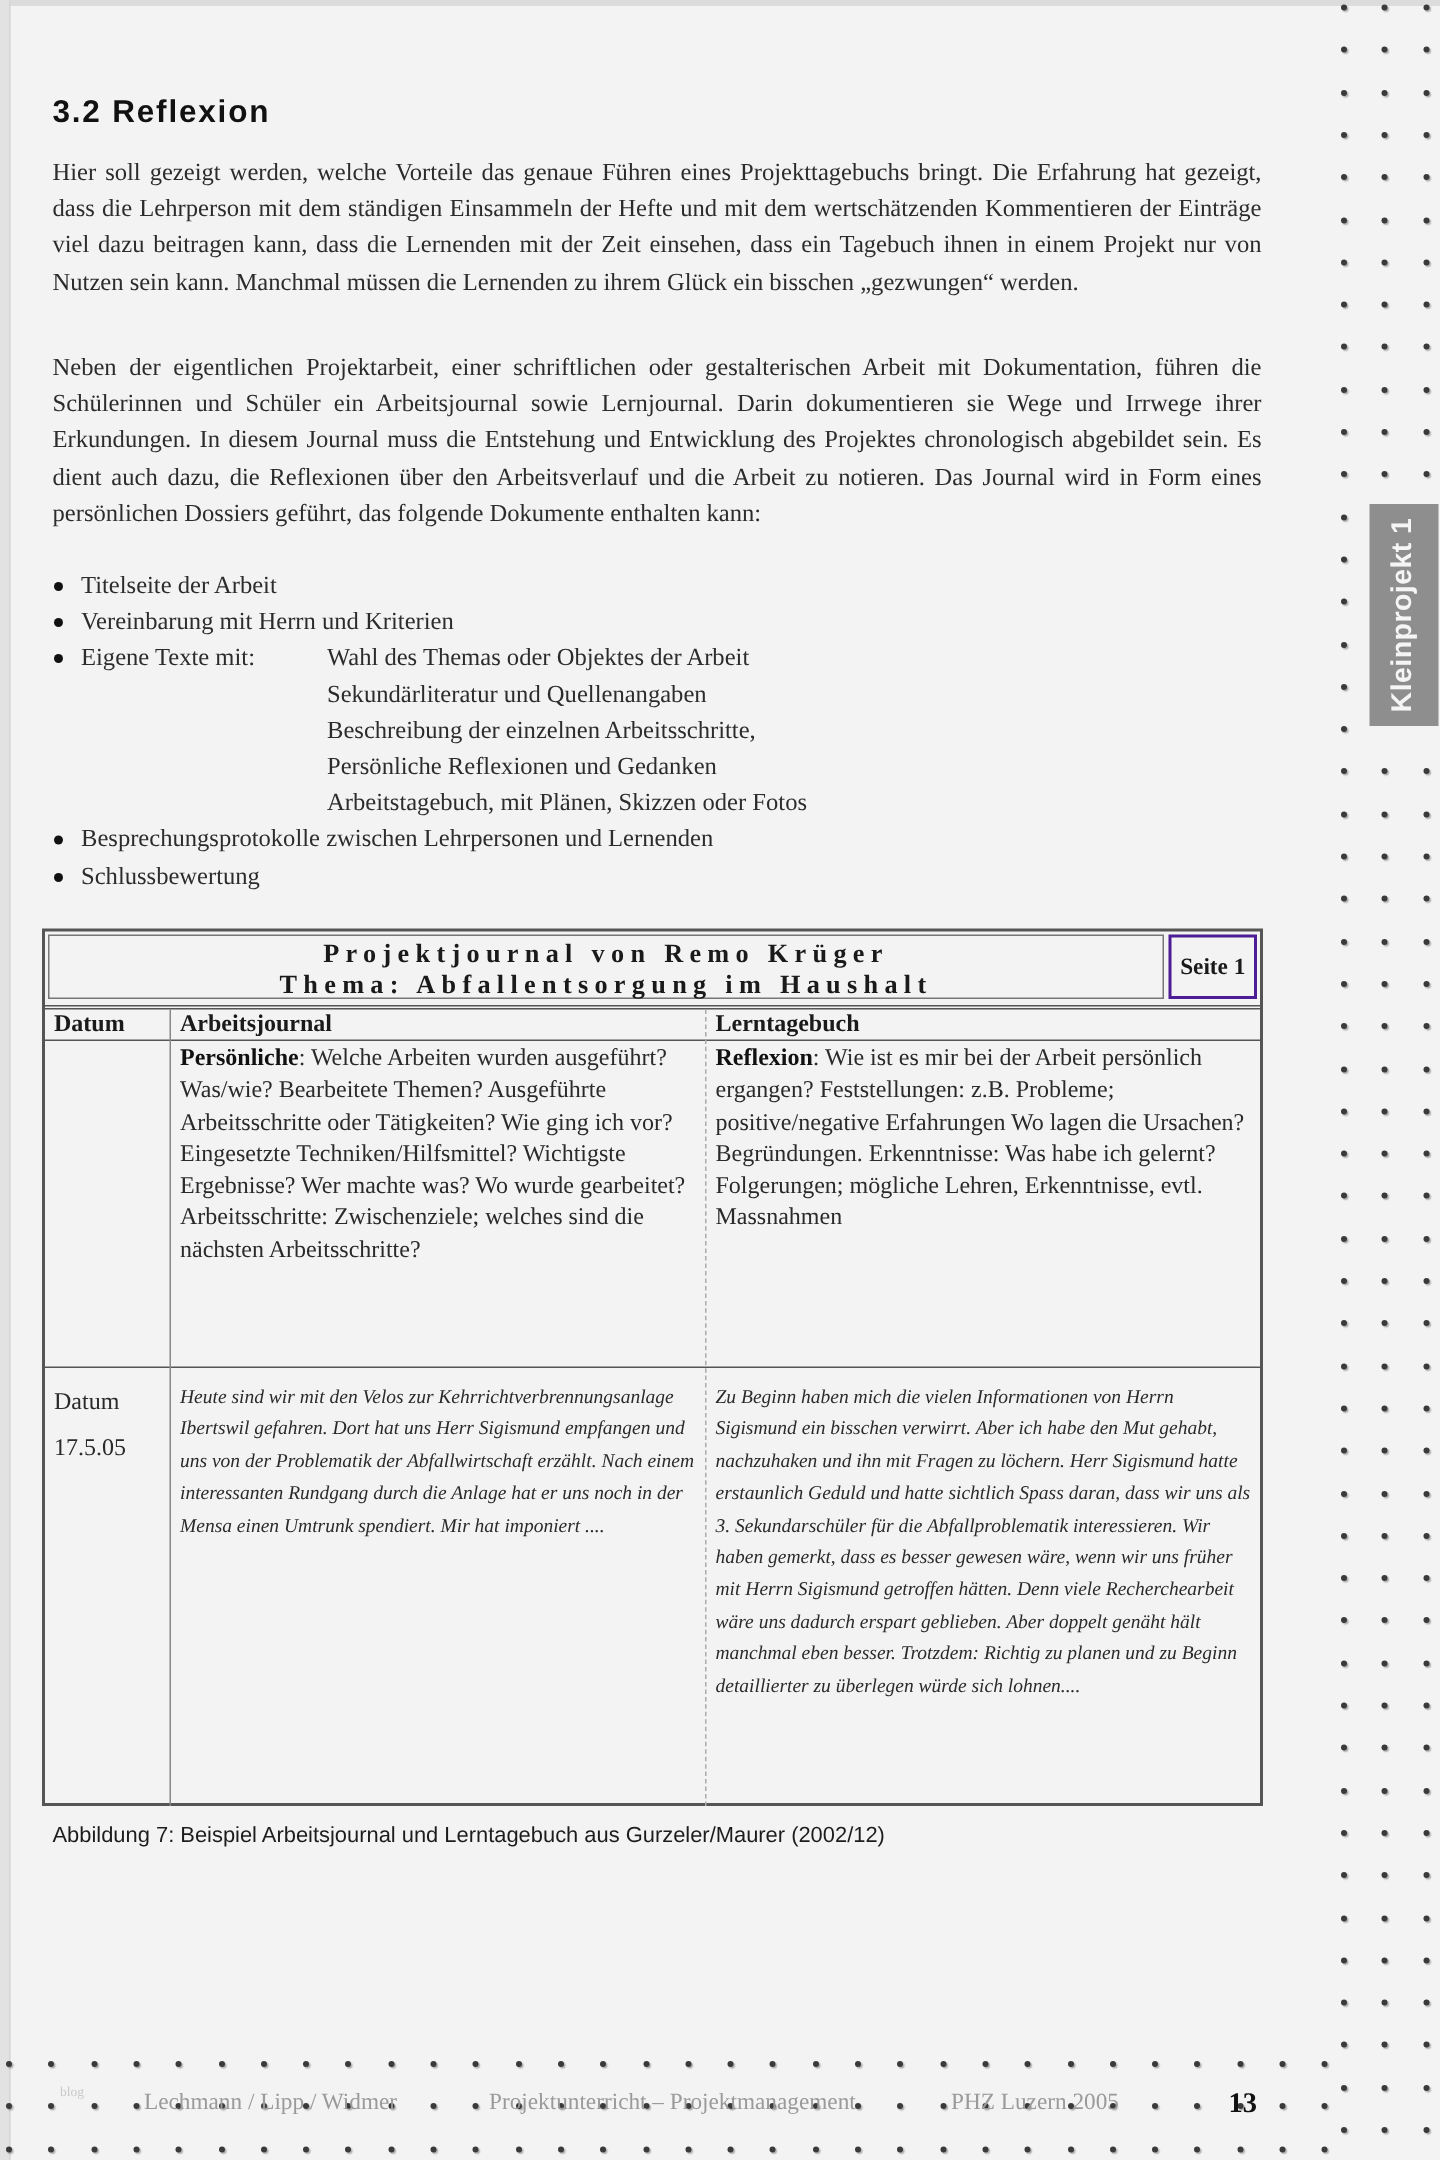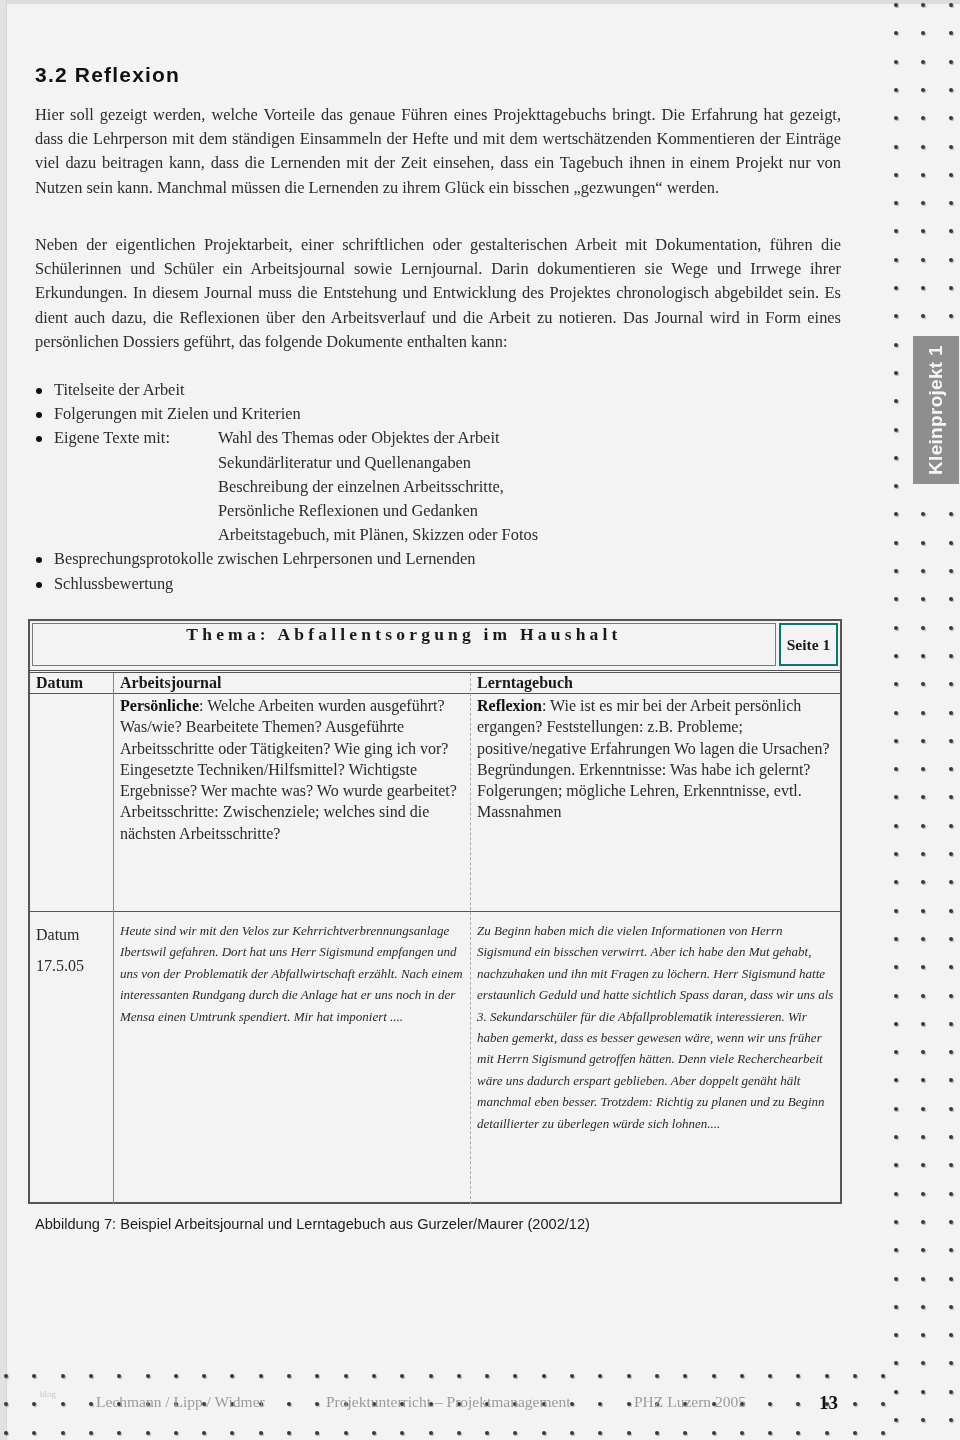--- a/index.html
+++ b/index.html
@@ -49,21 +49,21 @@
 
   
   .journal {
     position: absolute; left: 28px; top: 619px; width: 814px; height: 585px;
     border: 2px solid #555; box-sizing: border-box;
   }
   .j-head { position: absolute; left: 0; top: 0; width: 810px; height: 49px; border-bottom: 3px double #555; }
   .j-title-box { position: absolute; left: 2px; top: 2px; width: 744px; height: 43px; border: 1px solid #777; box-sizing: border-box; text-align: center; }
   .j-title1, .j-title2 { font-weight: bold; font-size: 17.5px; letter-spacing: 4.2px; color: #1a1a1a; line-height: 21px; }
   .j-title1 { margin-top: 1px; }
-  .j-page-box { position: absolute; left: 749px; top: 2px; width: 59px; height: 43px; border: 2px solid #0f766e; box-sizing: border-box; display: flex; align-items: center; justify-content: center; font-weight: bold; font-size: 15.5px; color: #1a1a1a; }
+  .j-page-box { position: absolute; left: 749px; top: 2px; width: 59px; height: 43px; border: 2px solid #4c1d95; box-sizing: border-box; display: flex; align-items: center; justify-content: center; font-weight: bold; font-size: 15.5px; color: #1a1a1a; }
 
   .j-colhead { position: absolute; top: 52px; height: 20px; font-weight: bold; font-size: 16px; color: #1a1a1a; line-height: 20px; }
   .ch-datum { left: 6px; }
   .ch-aj { left: 90px; }
   .ch-lt { left: 447px; }
   .j-rule { position: absolute; left: 0; width: 810px; height: 0; border-top: 1px solid #555; }
   .vline { position: absolute; width: 0; border-left: 1px dashed #aaa; }
   .vline.solid { border-left: 1px solid #888; }
 
   .cell { position: absolute; font-size: 16px; line-height: 21.3px; color: #2a2a2a; }
@@ -341,41 +341,42 @@
   <span>Kleinprojekt 1</span>
 </div>
 
 <h2 class="section-title">3.2  Reflexion</h2>
 
 <p class="para p1">Hier soll gezeigt werden, welche Vorteile das genaue Führen eines Projekttagebuchs bringt. Die Erfahrung hat gezeigt, dass die Lehrperson mit dem ständigen Einsammeln der Hefte und mit dem wertschätzenden Kommentieren der Einträge viel dazu beitragen kann, dass die Lernenden mit der Zeit einsehen, dass  ein Tagebuch ihnen in einem Projekt nur von Nutzen sein kann. Manchmal müssen die Lernenden zu ihrem Glück ein bisschen „gezwungen“ werden.</p>
 <p class="para p2">Neben der eigentlichen Projektarbeit, einer schriftlichen oder gestalterischen Arbeit mit Dokumentation, führen die Schülerinnen und Schüler ein Arbeitsjournal sowie Lernjournal. Darin dokumentieren sie Wege und Irrwege ihrer Erkundungen. In diesem Journal muss die Entstehung und Entwicklung des Projektes chronologisch abgebildet sein. Es dient auch dazu, die Reflexionen über den Arbeitsverlauf und die Arbeit zu notieren. Das Journal wird in Form eines persönlichen Dossiers geführt, das folgende Dokumente enthalten kann:</p>
 
 <ul class="doc-list">
   <li><span class="bullet"></span><span>Titelseite der Arbeit</span></li>
-  <li><span class="bullet"></span><span>Folgerungen mit Zielen und Kriterien</span></li>
+  <li><span class="bullet"></span><span>Vereinbarung mit Herrn und Kriterien</span></li>
   <li>
       <span class="bullet"></span>
     <div class="sub-wrap">
       <span class="sub-label">Eigene Texte mit:</span>
       <div class="sub-items">
         <div>Wahl des Themas oder Objektes der Arbeit</div>
         <div>Sekundärliteratur und Quellenangaben</div>
         <div>Beschreibung der einzelnen Arbeitsschritte,</div>
         <div>Persönliche Reflexionen und Gedanken</div>
         <div>Arbeitstagebuch, mit Plänen, Skizzen oder Fotos</div>
       </div>
     </div>
   </li>
   <li><span class="bullet"></span><span>Besprechungsprotokolle zwischen Lehrpersonen und Lernenden</span></li>
   <li><span class="bullet"></span><span>Schlussbewertung</span></li>
 </ul>
 
 <div class="journal">
   <div class="j-head">
     <div class="j-title-box">
+      <div class="j-title1">Projektjournal von Remo Krüger</div>
       <div class="j-title2">Thema: Abfallentsorgung im Haushalt</div>
     </div>
     <div class="j-page-box">Seite 1</div>
   </div>
 
   <div class="j-colhead ch-datum">Datum</div>
   <div class="j-colhead ch-aj">Arbeitsjournal</div>
   <div class="j-colhead ch-lt">Lerntagebuch</div>
 
   <div class="j-rule" style="top:72px;"></div>

